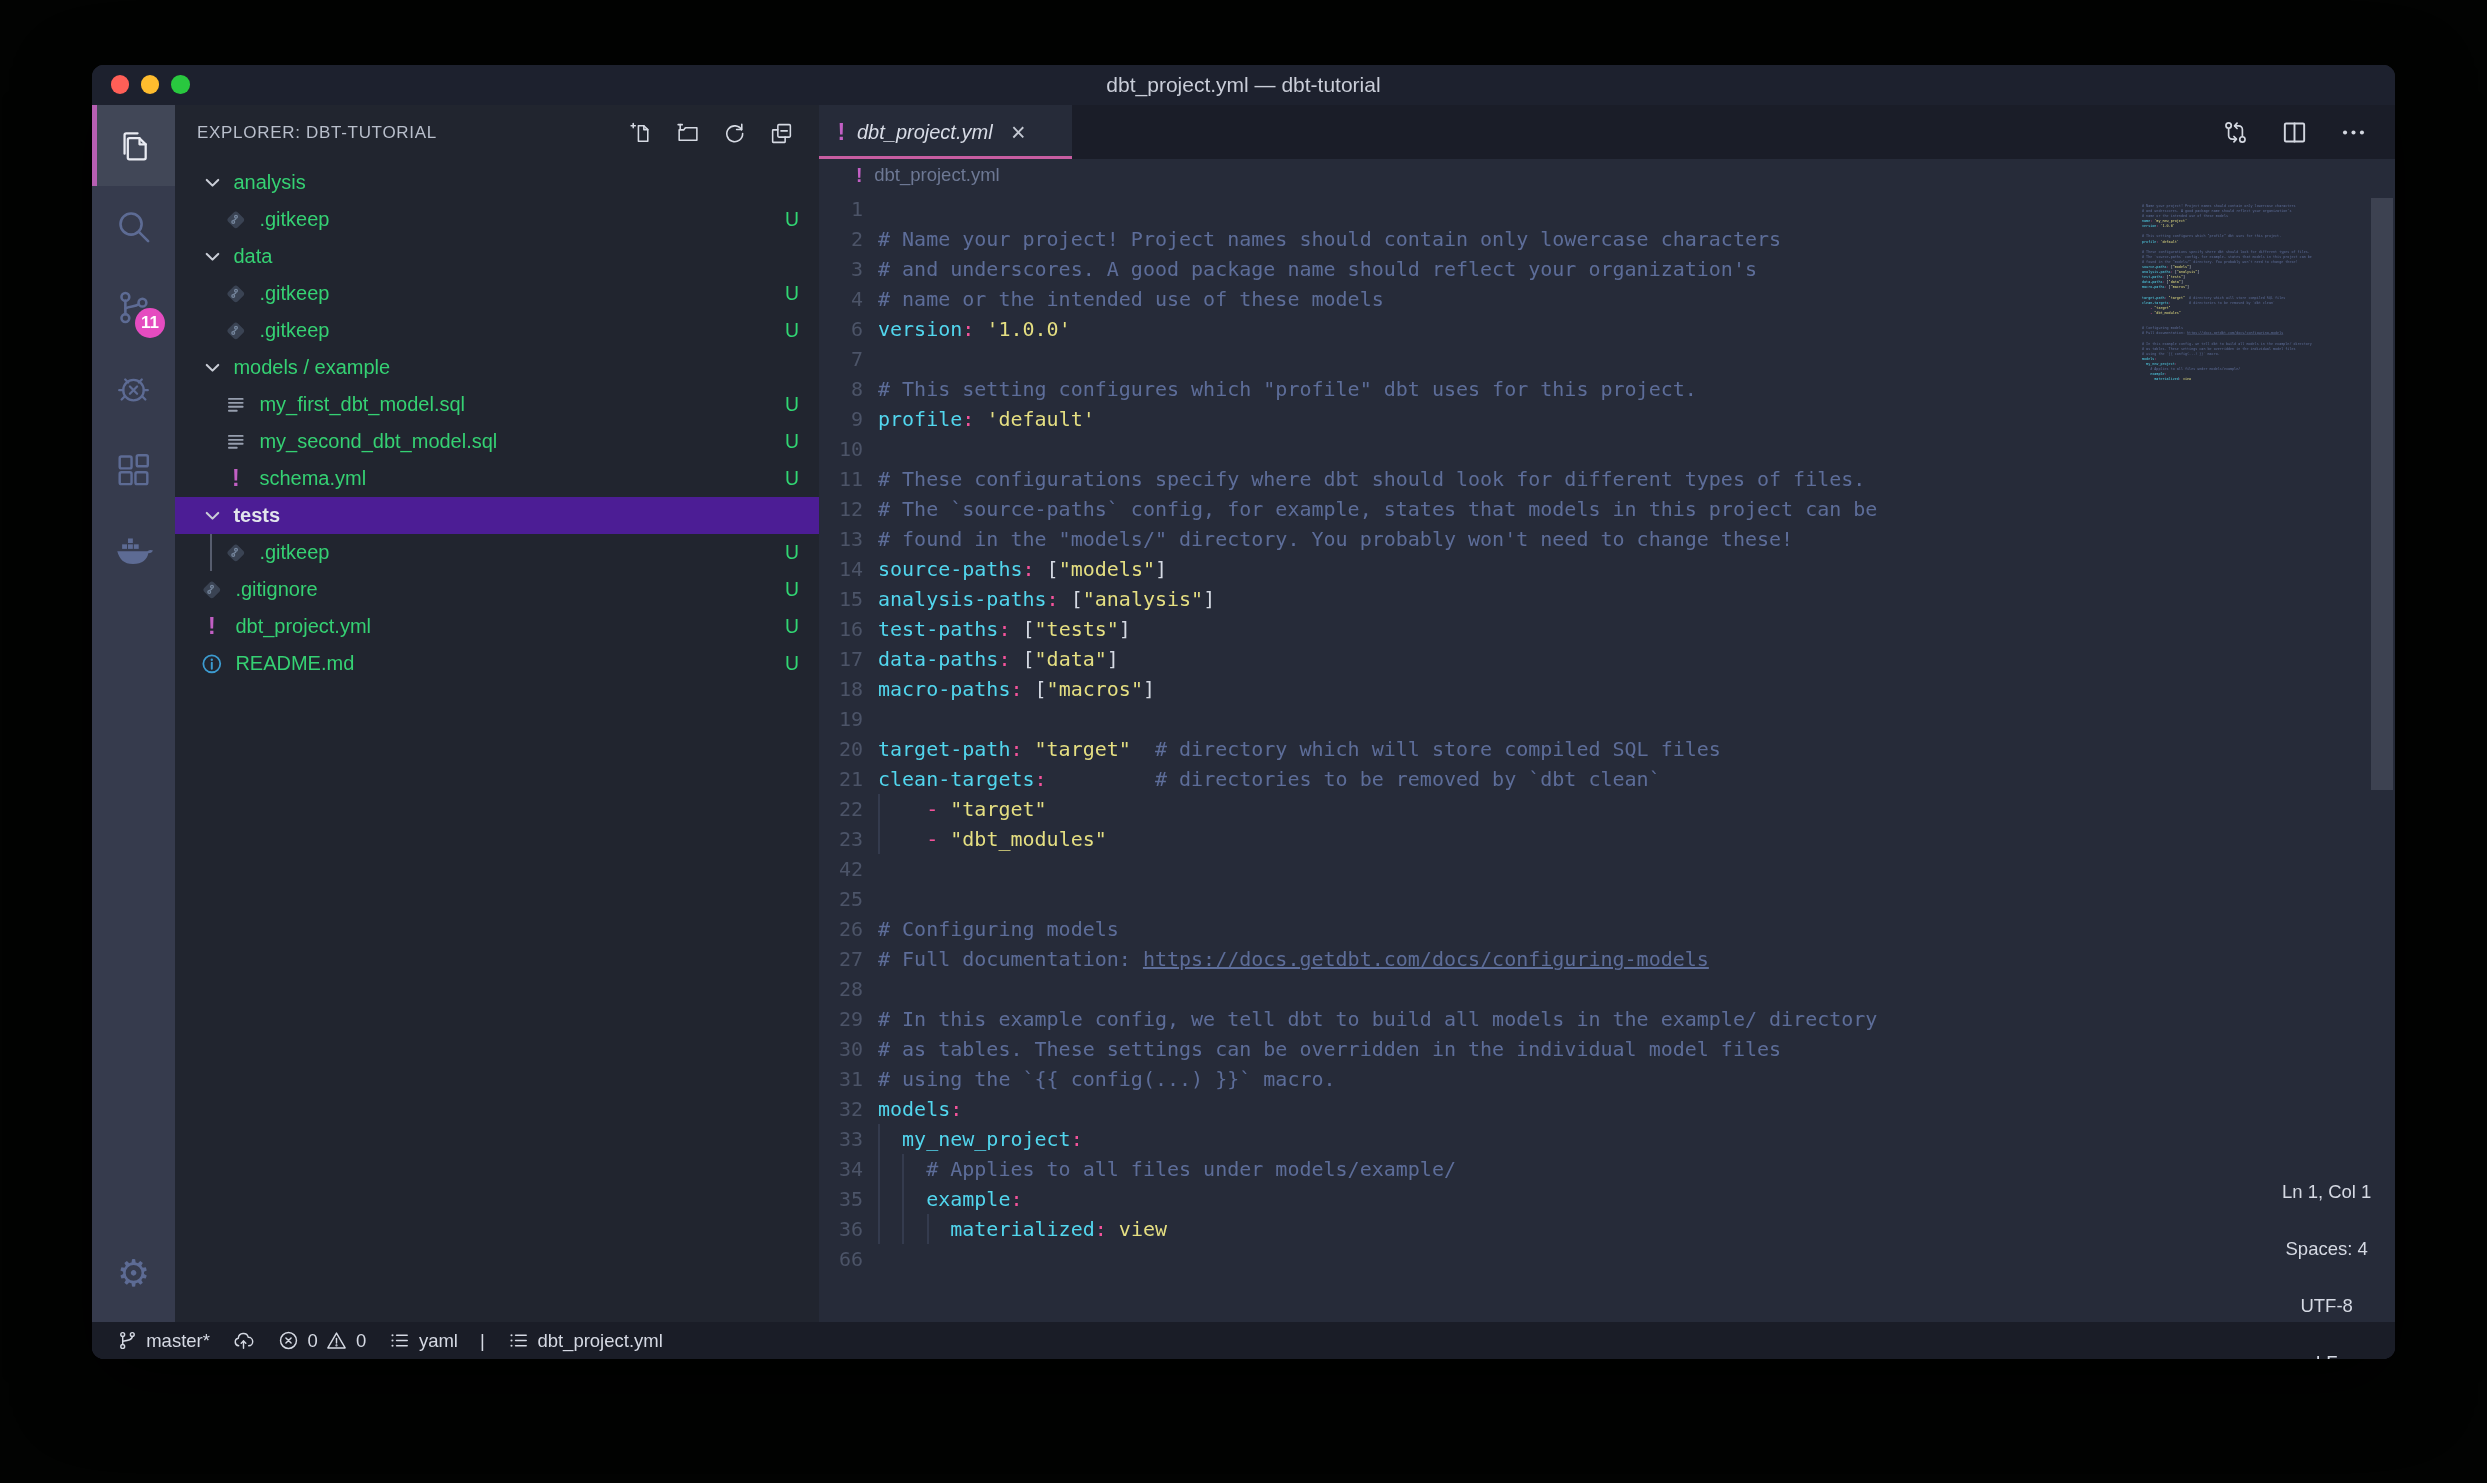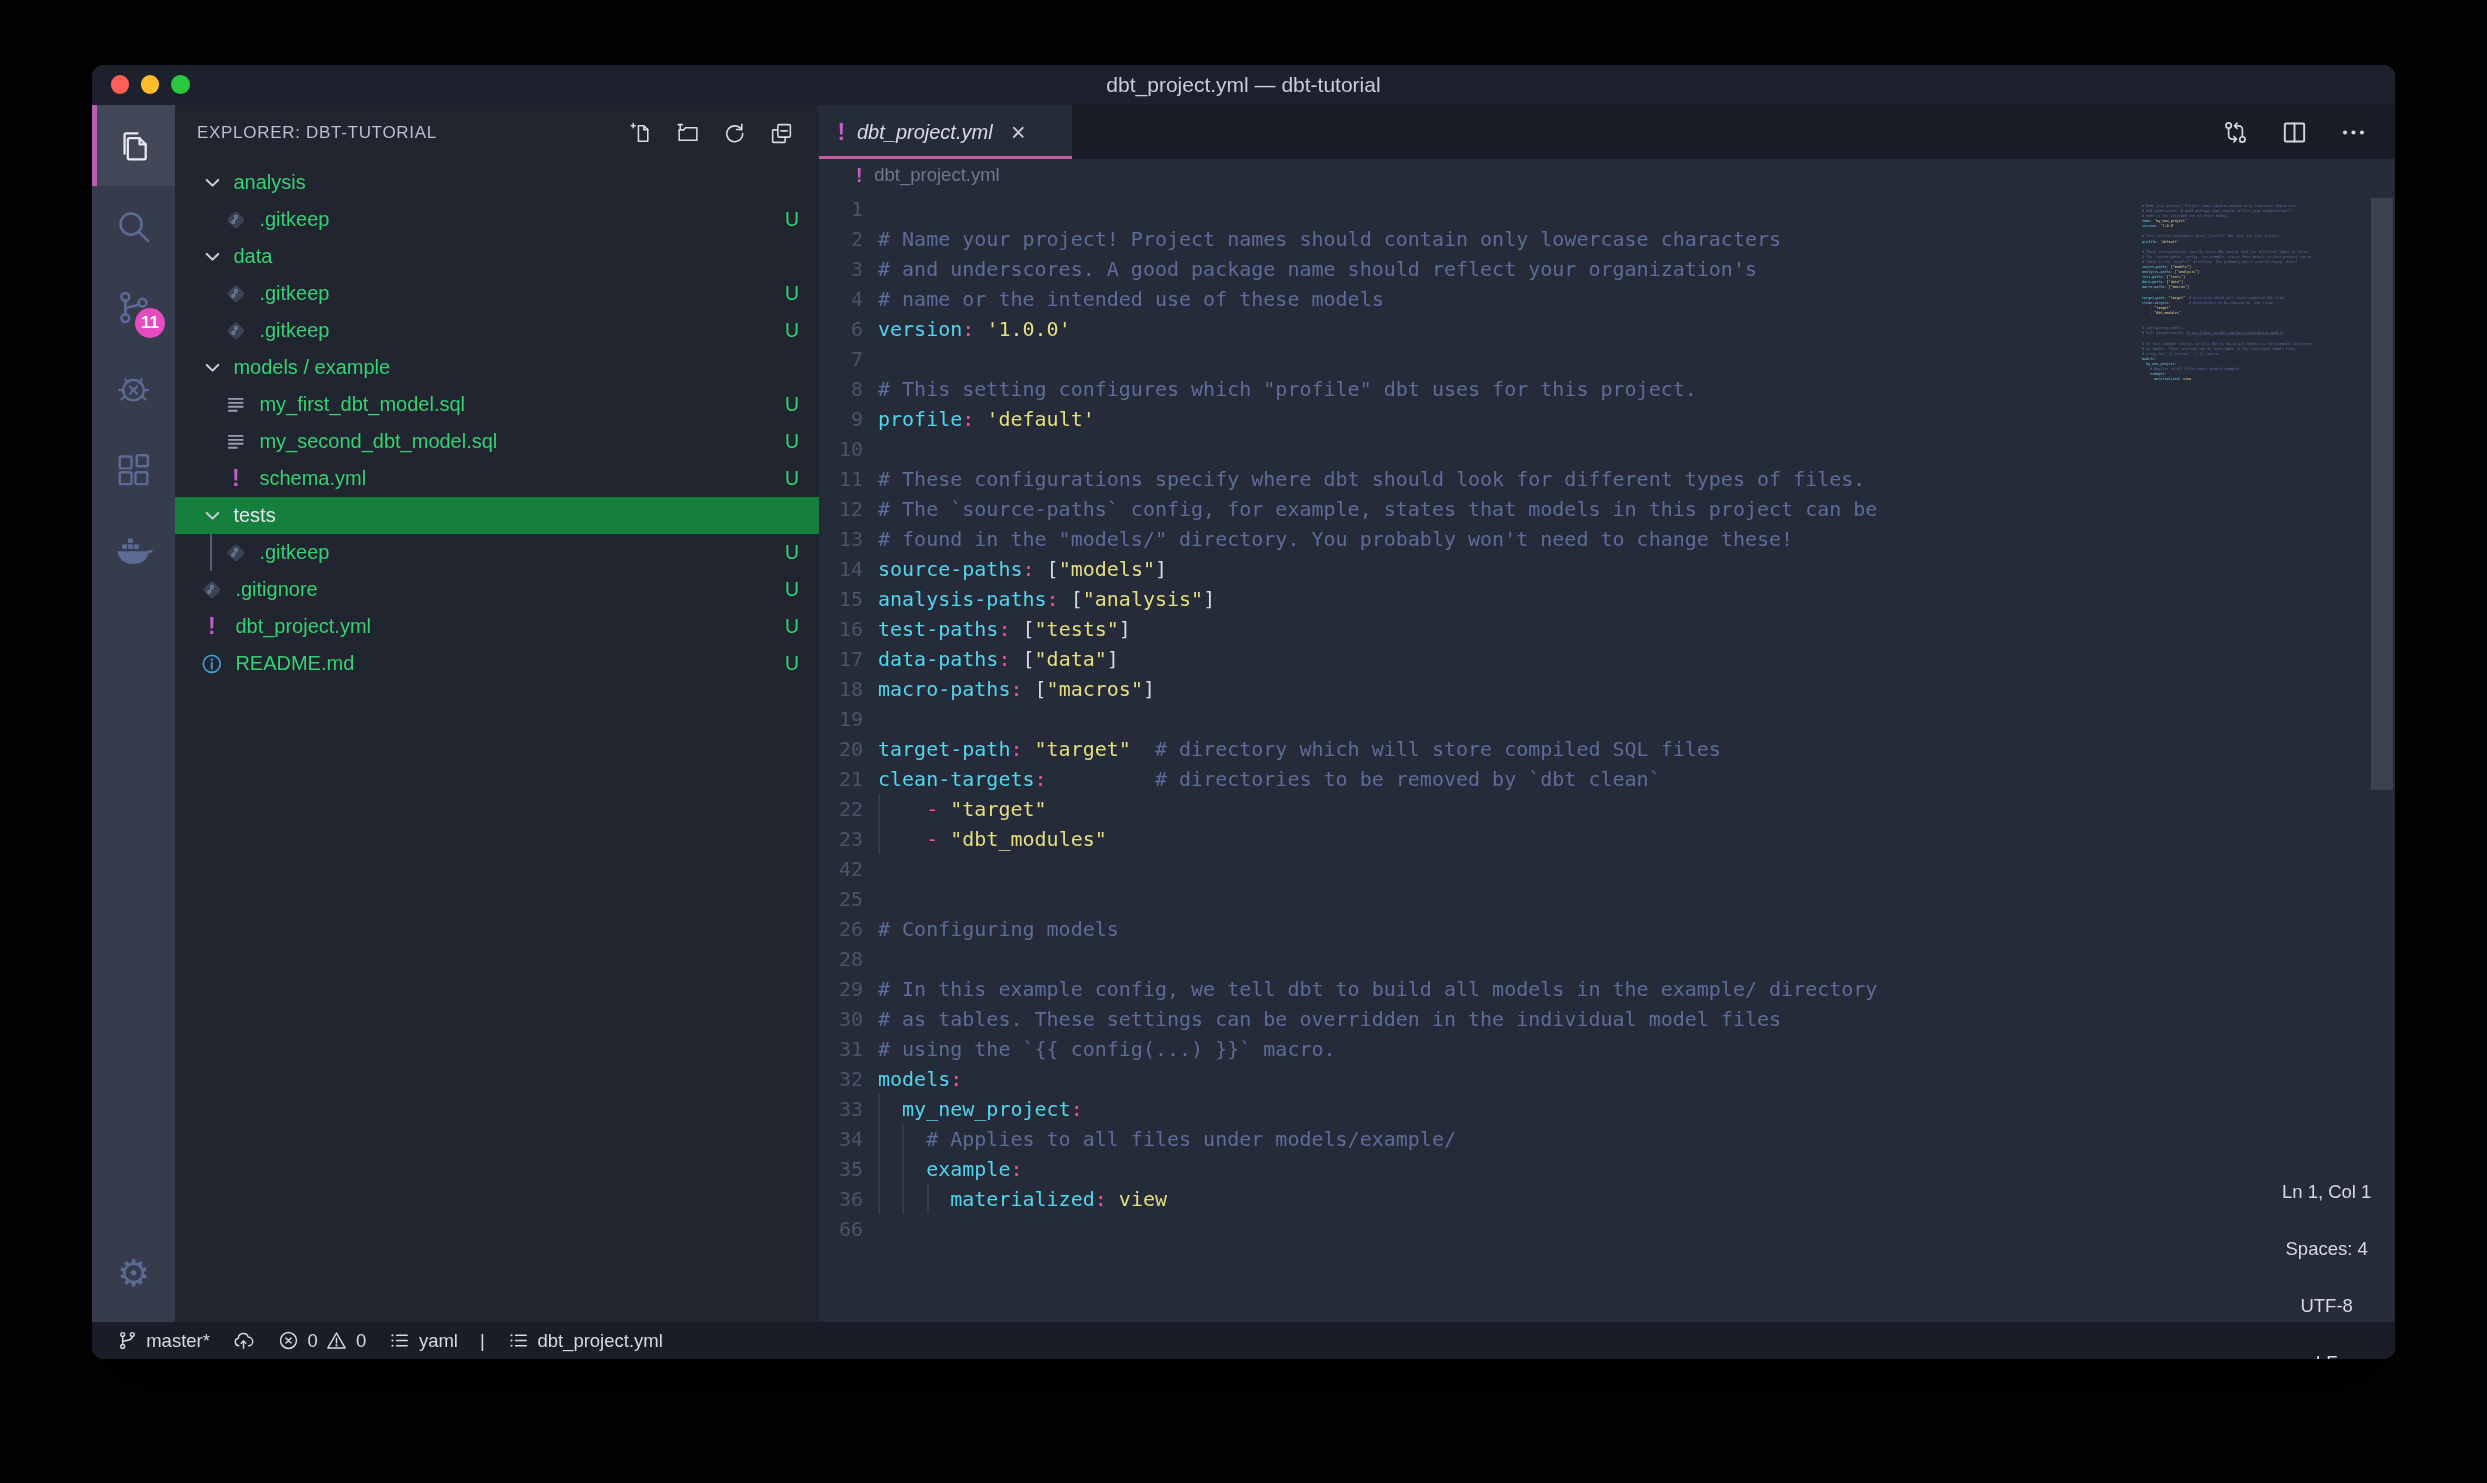--- a/index.html
+++ b/index.html
@@ -35,21 +35,21 @@
   .sidebar-header { height:56px; display:flex; align-items:center; padding:0 25px 0 22px;
                     color:#b9bfcc; font-size:17px; letter-spacing:0.7px; flex:0 0 auto; }
   .hdr-icons { margin-left:auto; display:flex; gap:22px; color:#d6dae3; }
   .hdr-icons svg { width:25px; height:25px; }
 
   .tree { padding-top:3.4px; }
   .row { height:37px; display:flex; align-items:center; position:relative; font-size:20px; color:#35d173; }
   .row.folder { padding-left:25px; }
   .row.child  { padding-left:49px; }
   .row.rootfile { padding-left:25px; }
-  .row.selected { background:#15803d; }
+  .row.selected { background:#4c1d95;font-weight:bold; }
   .row.selected .label { color:#e2e5ec; }
   .chev { width:25px; height:25px; margin-right:8.4px; color:#c9cdd6; flex:0 0 auto; }
   .fico { width:23.6px; height:23.6px; margin-right:11.8px; flex:0 0 auto; }
   .warnmark { color:#c25fc4; font-weight:700; width:23.6px; margin-right:11.8px; text-align:center;
               font-size:23px; flex:0 0 auto; }
   .row .badge { margin-left:auto; margin-right:20px; color:#31d673; font-size:19.4px; }
   .dot { width:11.8px; height:11.8px; border-radius:50%; background:#1fa35f; }
   .dot.gray { background:#8d93a3; }
   .tguide { position:absolute; left:35px; top:0; bottom:0; width:1.7px; background:#575d6e; }
 
@@ -392,20 +392,21 @@
             <div class="cl"><span class="ln">17</span><span class="t-k">data-paths</span><span class="t-p">:</span><span class="t-w"> [</span><span class="t-s">"data"</span><span class="t-w">]</span></div>
             <div class="cl"><span class="ln">18</span><span class="t-k">macro-paths</span><span class="t-p">:</span><span class="t-w"> [</span><span class="t-s">"macros"</span><span class="t-w">]</span></div>
             <div class="cl"><span class="ln">19</span></div>
             <div class="cl"><span class="ln">20</span><span class="t-k">target-path</span><span class="t-p">:</span><span class="t-s"> "target"</span><span class="t-c">  # directory which will store compiled SQL files</span></div>
             <div class="cl"><span class="ln">21</span><span class="t-k">clean-targets</span><span class="t-p">:</span><span class="t-c">         # directories to be removed by `dbt clean`</span></div>
             <div class="cl"><span class="ln">22</span><span class="guide" style="left: 59px;"></span><span class="t-w">    </span><span class="t-p">- </span><span class="t-s">"target"</span></div>
             <div class="cl"><span class="ln">23</span><span class="guide" style="left: 59px;"></span><span class="t-w">    </span><span class="t-p">- </span><span class="t-s">"dbt_modules"</span></div>
             <div class="cl"><span class="ln">42</span></div>
             <div class="cl"><span class="ln">25</span></div>
             <div class="cl"><span class="ln">26</span><span class="t-c"># Configuring models</span></div>
+            <div class="cl"><span class="ln">27</span><span class="t-c"># Full documentation: </span><span class="t-u">https://docs.getdbt.com/docs/configuring-models</span></div>
             <div class="cl"><span class="ln">28</span></div>
             <div class="cl"><span class="ln">29</span><span class="t-c"># In this example config, we tell dbt to build all models in the example/ directory</span></div>
             <div class="cl"><span class="ln">30</span><span class="t-c"># as tables. These settings can be overridden in the individual model files</span></div>
             <div class="cl"><span class="ln">31</span><span class="t-c"># using the `{{ config(...) }}` macro.</span></div>
             <div class="cl"><span class="ln">32</span><span class="t-k">models</span><span class="t-p">:</span></div>
             <div class="cl"><span class="ln">33</span><span class="guide" style="left: 59px;"></span><span class="t-k">  my_new_project</span><span class="t-p">:</span></div>
             <div class="cl"><span class="ln">34</span><span class="guide" style="left: 59px;"></span><span class="guide" style="left: 83px;"></span><span class="t-c">    # Applies to all files under models/example/</span></div>
             <div class="cl"><span class="ln">35</span><span class="guide" style="left: 59px;"></span><span class="guide" style="left: 83px;"></span><span class="t-k">    example</span><span class="t-p">:</span></div>
             <div class="cl"><span class="ln">36</span><span class="guide" style="left: 59px;"></span><span class="guide" style="left: 83px;"></span><span class="guide" style="left: 108px;"></span><span class="t-k">      materialized</span><span class="t-p">:</span><span class="t-s"> view</span></div>
             <div class="cl"><span class="ln">66</span></div>

